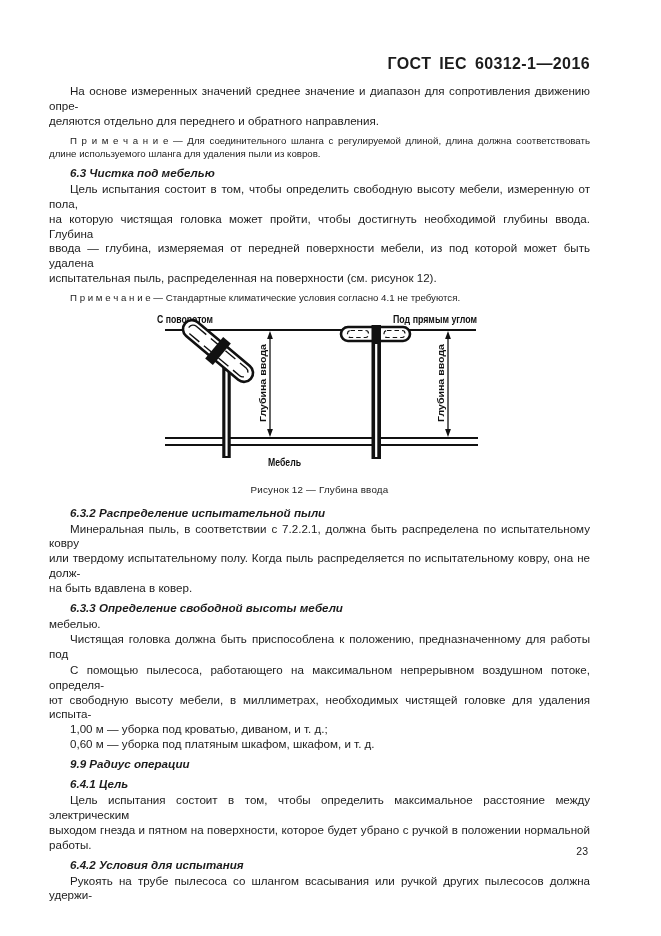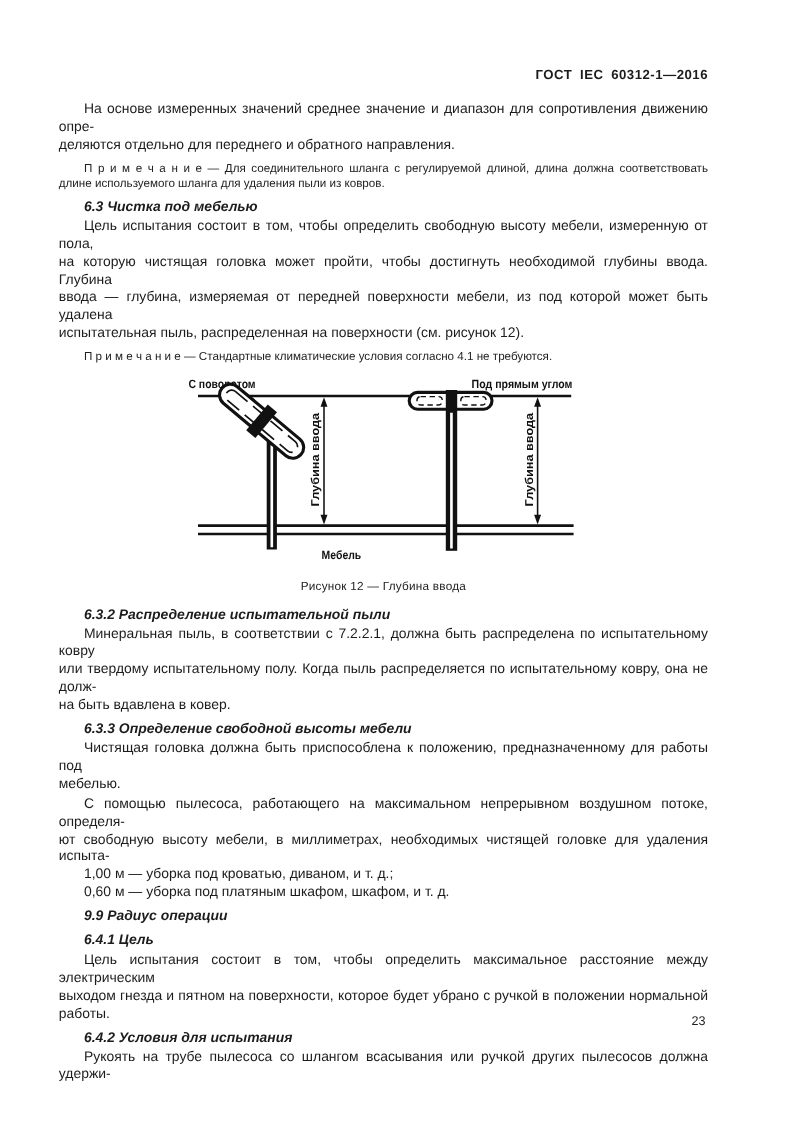--- a/index.html
+++ b/index.html
@@ -7,21 +7,21 @@
     width:661px;height:936px;background:#ffffff;position:relative;
     font-family:"Liberation Sans","DejaVu Sans",sans-serif;
     color:#1c1c1c;-webkit-font-smoothing:antialiased;overflow:hidden;
   }
   .page{
     position:absolute;inset:0;
     padding:56px 71px 0 49px;
     box-sizing:border-box;
   }
   .hdr{
-    text-align:right;font-weight:bold;font-size:11px;line-height:15px;
+    text-align:right;font-weight:bold;font-size:16px;line-height:15px;
     letter-spacing:.4px;word-spacing:3px;
   }
   .content{font-size:11.6px;line-height:14.9px;}
   .content-top{margin-top:13px;}
   .blk.p{margin:1px 0 0;}
   .blk.note{font-size:9.7px;line-height:13.6px;margin:5px 0 4px;color:#222;}
   .blk.h{font-weight:bold;margin:5px 0 1px;font-style:italic;}
   .blk.li{margin:0;}
   .ln{white-space:nowrap;}
   .blk.p .ln,.blk.note .ln{white-space:normal;text-align:justify;text-align-last:justify;}
@@ -122,22 +122,22 @@
         </div>
         <div class="blk p">
           <div class="ln first">Минеральная пыль, в соответствии с 7.2.2.1, должна быть распределена по испытательному ковру</div>
           <div class="ln">или твердому испытательному полу. Когда пыль распределяется по испытательному ковру, она не долж-</div>
           <div class="ln fin">на быть вдавлена в ковер.</div>
         </div>
         <div class="blk h">
           <div class="ln first fin">6.3.3 Определение свободной высоты мебели</div>
         </div>
         <div class="blk p">
+          <div class="ln fin">мебелью.</div>
           <div class="ln first">Чистящая головка должна быть приспособлена к положению, предназначенному для работы под</div>
-          <div class="ln fin">мебелью.</div>
         </div>
         <div class="blk p">
           <div class="ln first">С помощью пылесоса, работающего на максимальном непрерывном воздушном потоке, определя-</div>
           <div class="ln">ют свободную высоту мебели, в миллиметрах, необходимых чистящей головке для удаления испыта-</div>
         </div>
         <div class="blk li">
           <div class="ln first">1,00 м — уборка под кроватью, диваном, и т. д.;</div>
           <div class="ln fin">0,60 м — уборка под платяным шкафом, шкафом, и т. д.</div>
         </div>
         <div class="blk h">

